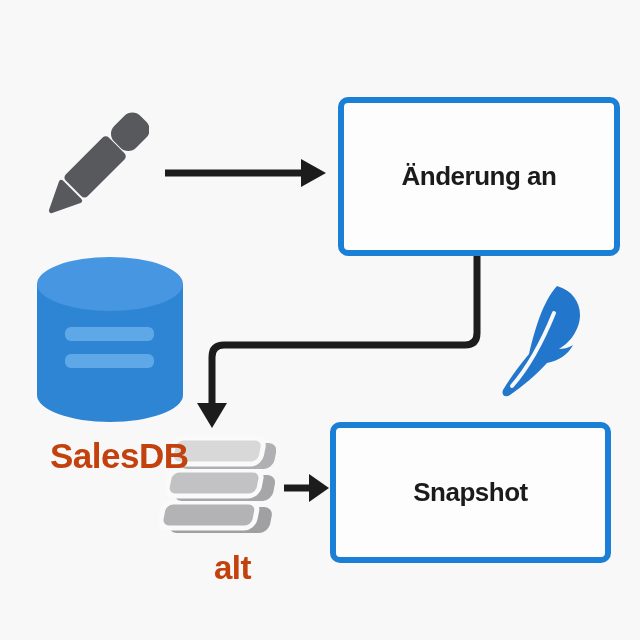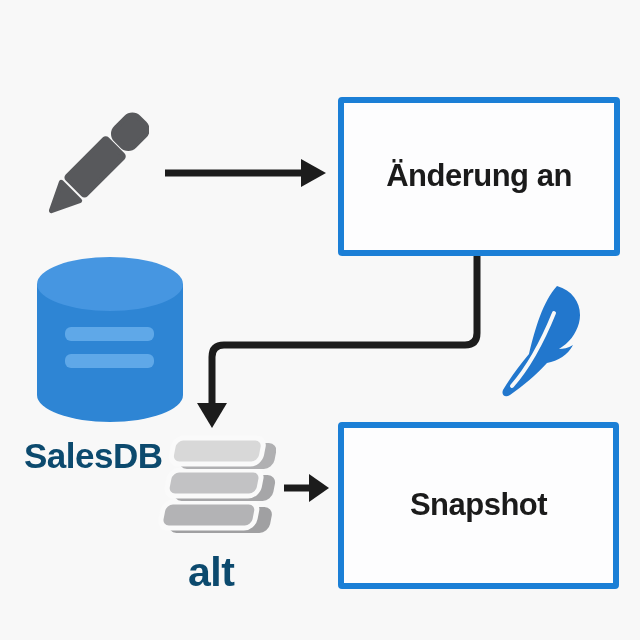--- a/index.html
+++ b/index.html
@@ -16,45 +16,46 @@
   }
   * { box-sizing: border-box; }
 
   .abs { position: absolute; }
 
   
   .node-box {
     position: absolute;
     background: #fdfdfe;
     border: 6px solid #1b7fd6;
-    border-radius: 4px;
+    border-radius: 10px;
     display: flex;
     flex-direction: column;
     align-items: center;
     justify-content: center;
     text-align: center;
     color: #1b1b1b;
     font-weight: bold;
-    font-size: 31px;
+    font-size: 26px;
     line-height: 1.36;
     letter-spacing: -0.5px;
   }
   #change-box   { left: 338px; top:  97px; width: 282px; height: 159px; }
-  #snapshot-box { left: 338px; top: 422px; width: 281px; height: 167px; }
+  #snapshot-box { left: 330px; top: 422px; width: 281px; height: 141px; }
 
   
   .icon-label {
     position: absolute;
-    color: #0c4a6e;
+    color: #c2410c;
     font-weight: bold;
     letter-spacing: -0.5px;
     white-space: nowrap;
+    margin-left: 26px;
   }
   #salesdb-label { left: 24px;  top: 436px; font-size: 35px; }
-  #alt-label     { left: 188px; top: 549px; font-size: 41px; }
+  #alt-label     { left: 188px; top: 549px; font-size: 33px; }
 
   
   #pencil-icon   { left: 33px;  top: 112px; width: 116px; height: 118px; }
   #database-icon { left: 37px;  top: 256px; width: 146px; height: 168px; }
   #feather-icon  { left: 495px; top: 283px; width: 92px;  height: 118px; }
   #layers-icon   { left: 152px; top: 432px; width: 124px; height: 112px; }
 
   
   #arrow-layer {
     left: 0; top: 0; width: 640px; height: 640px;

